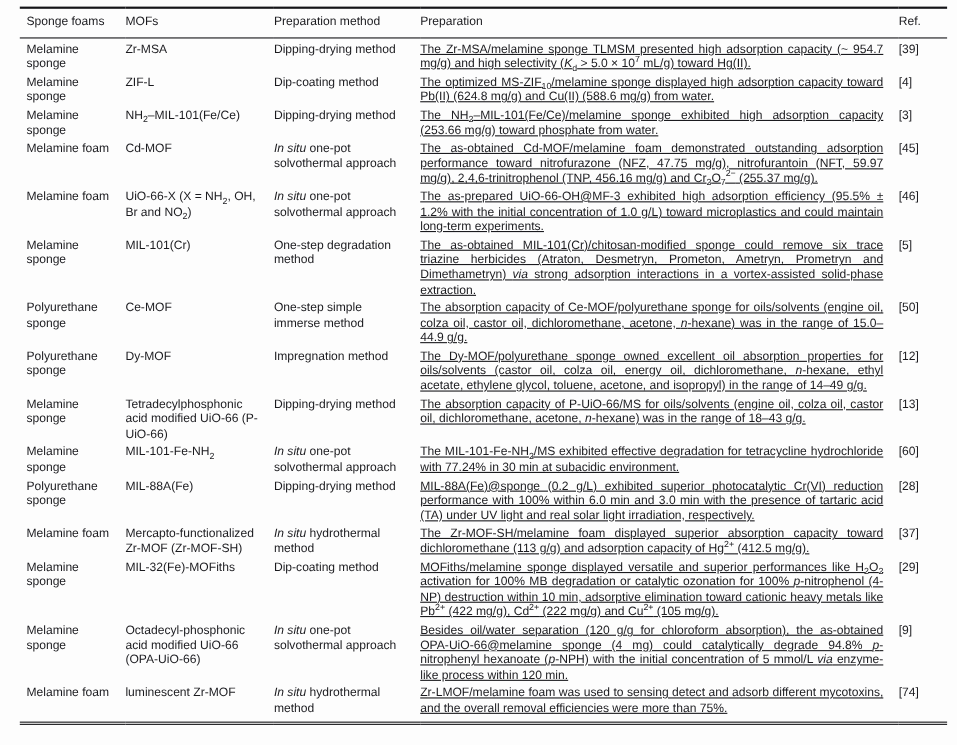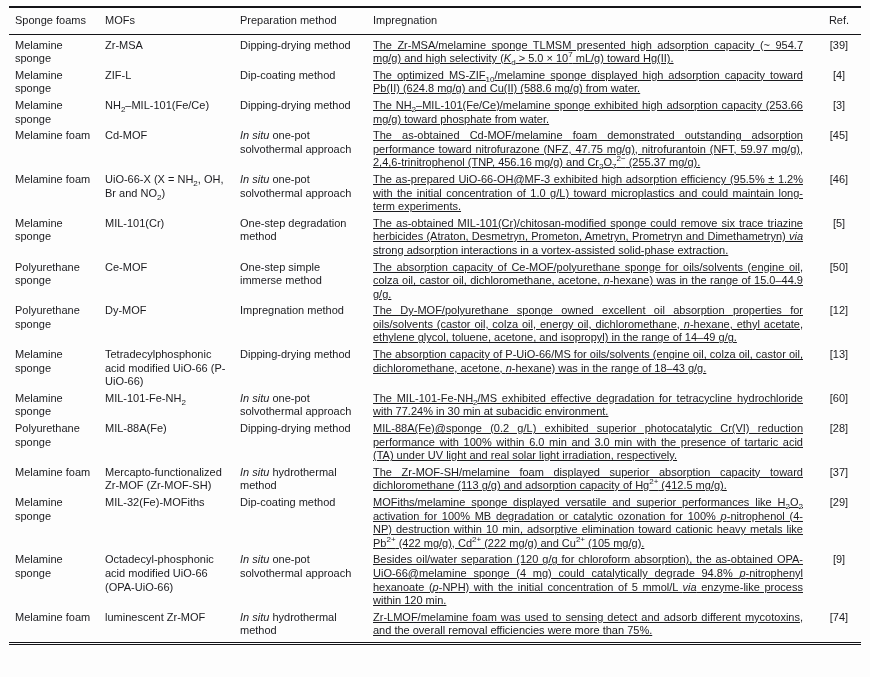--- a/index.html
+++ b/index.html
@@ -6,21 +6,22 @@
     margin: 0;
     padding: 0;
     background: #fdfdfd;
     width: 870px;
     height: 677px;
     overflow: hidden;
     font-family: "Liberation Sans", "DejaVu Sans", sans-serif;
     color: #1b1b1f;
   }
   .paper {
-    padding: 6px 9px 0 9px;
+    padding: 6px 9px 0 2px;
+    margin-left: 16px;
   }
   table.mof-table {
     width: 100%;
     border-collapse: collapse;
     table-layout: fixed;
     font-size: 11px;
     line-height: 13.6px;
     border-top: 2px solid #141418;
     border-bottom: 3px double #141418;
   }
@@ -39,42 +40,42 @@
   }
   thead th.c1 { padding-left: 6px; }
   tbody td {
     vertical-align: top;
     padding: 1px 12px 2px 0;
   }
   tbody td.c1 { padding-left: 6px; }
   tbody tr:first-child td { padding-top: 4px; }
   tbody tr:last-child td { padding-bottom: 4px; }
   td.c4 { text-align: justify; padding-right: 14px; text-decoration: underline; }
-  td.c5, th.c5 { padding-right: 0; text-align: center; }
+  td.c5, th.c5 { padding-right: 0; }
   sub, sup { font-size: 8px; line-height: 0; }
   i { font-style: italic; }
 </style>
 </head>
 <body>
 
 <div class="paper">
   <table class="mof-table">
     <colgroup>
       <col class="c1">
         <col class="c2">
         <col class="c3">
         <col class="c4">
         <col class="c5">
     </colgroup>
     <thead>
       <tr>
         <th class="c1">Sponge foams</th>
         <th class="c2">MOFs</th>
         <th class="c3">Preparation method</th>
-        <th class="c4">Impregnation</th>
+        <th class="c4">Preparation</th>
         <th class="c5">Ref.</th>
       </tr>
     </thead>
     <tbody>
         <tr>
     <td class="c1">Melamine sponge</td>
     <td class="c2">Zr-MSA</td>
     <td class="c3">Dipping-drying method</td>
     <td class="c4">The Zr-MSA/melamine sponge TLMSM presented high adsorption capacity (~ 954.7 mg/g) and high selectivity (<i>K</i><sub>d</sub> &gt; 5.0 × 10<sup>7</sup> mL/g) toward Hg(II).</td>
     <td class="c5">[39]</td>

